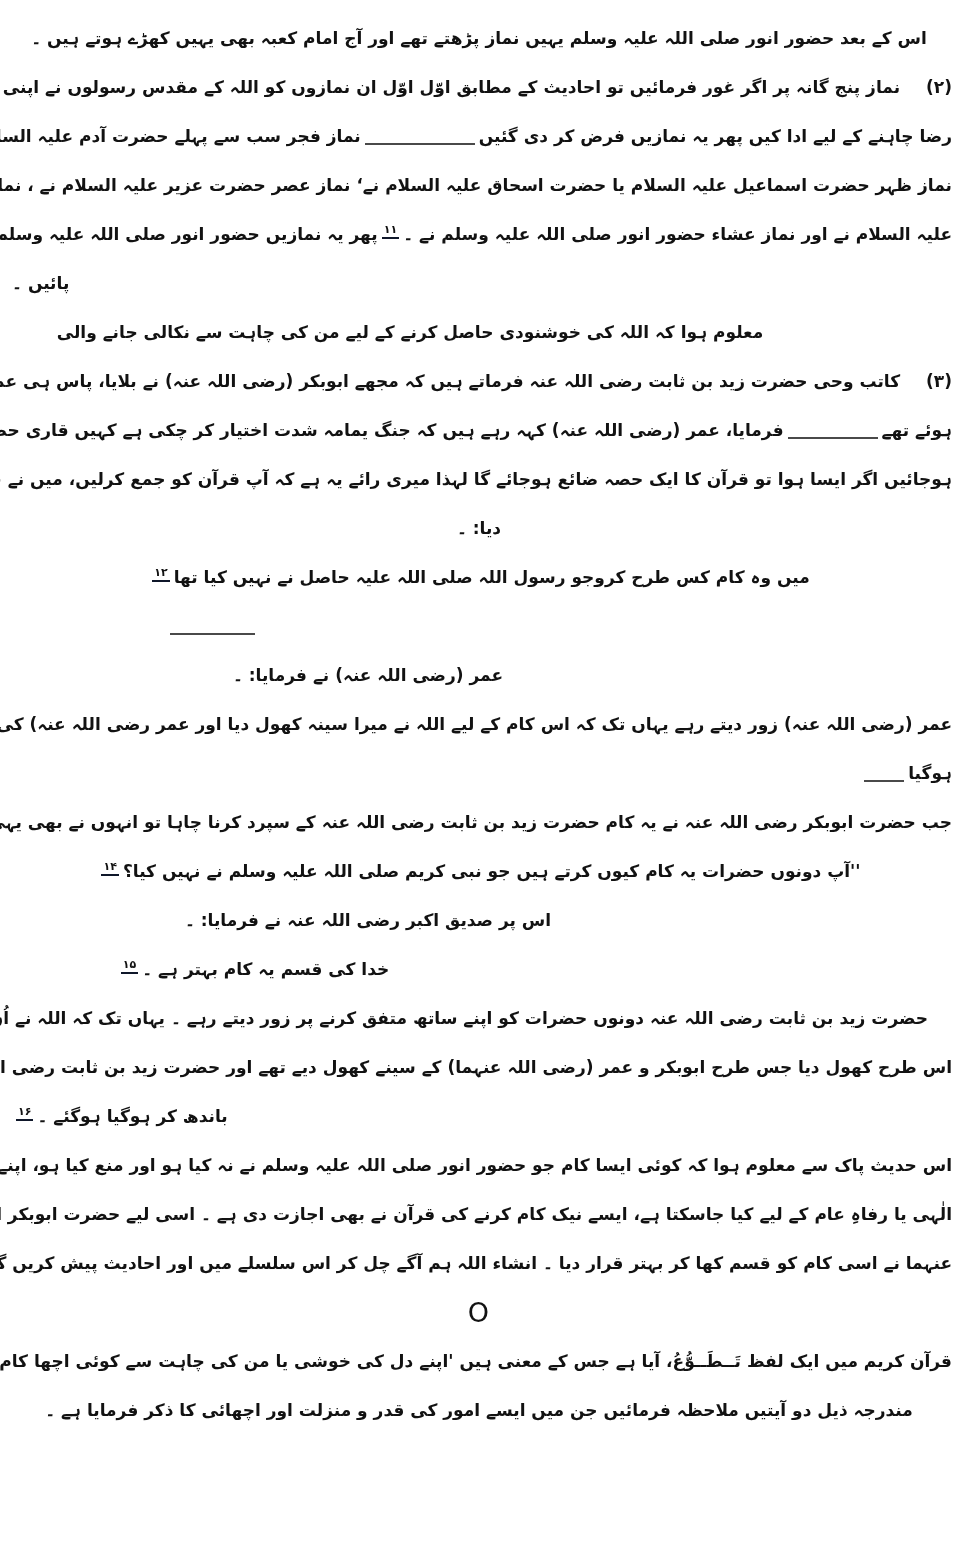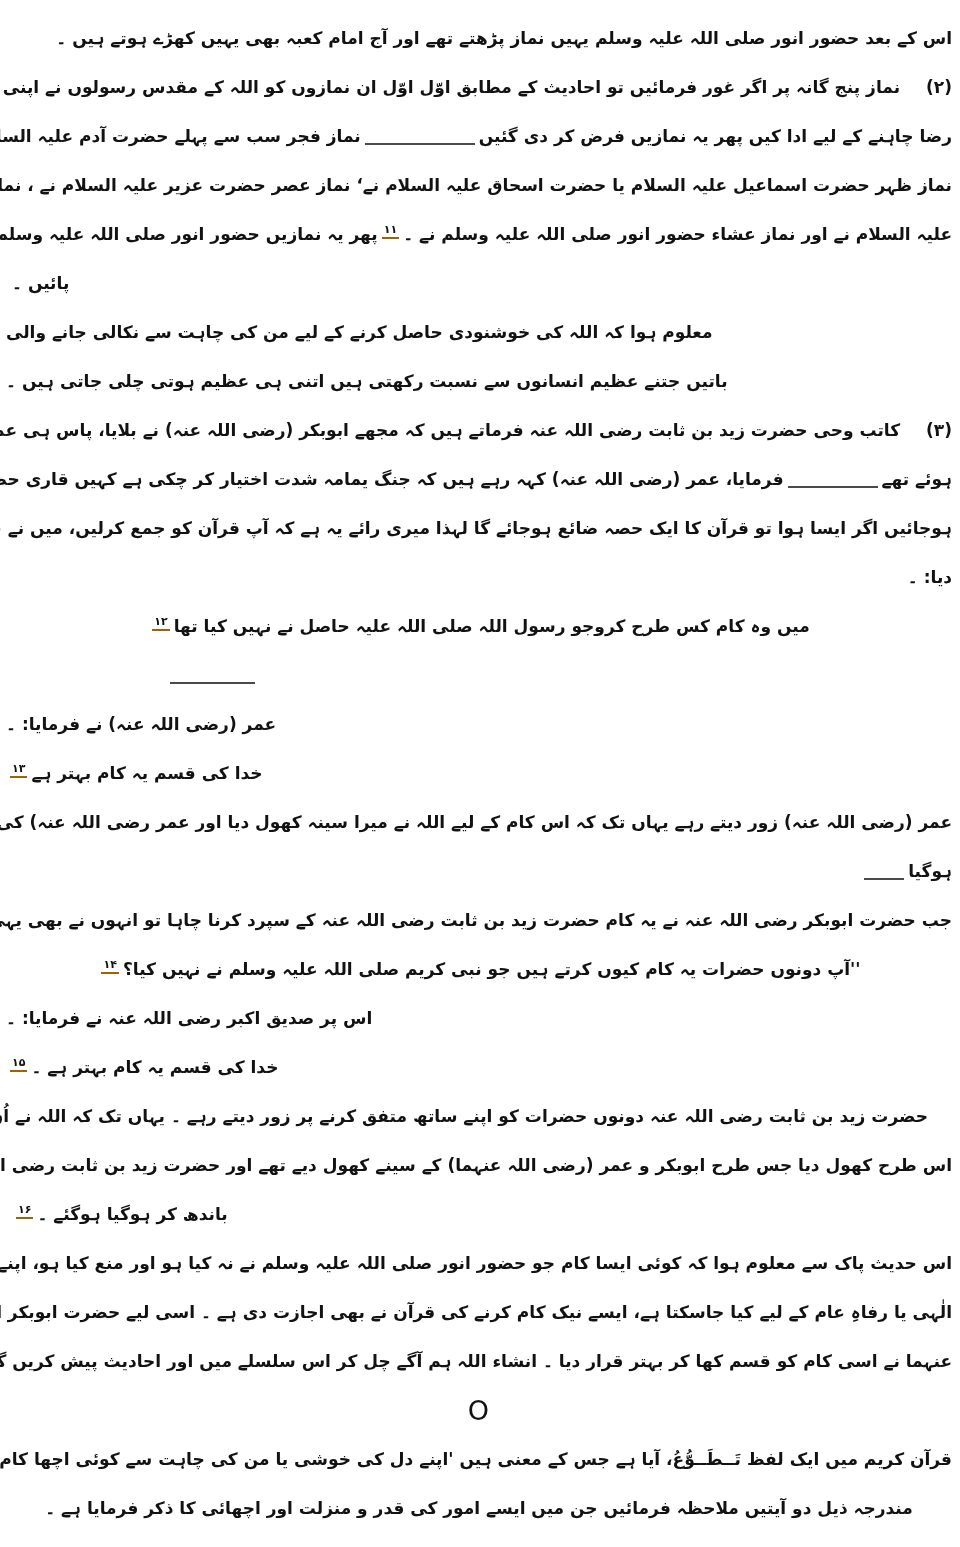--- a/index.html
+++ b/index.html
@@ -6,65 +6,63 @@
   body{
     width:960px;height:1547px;overflow:hidden;
     font-family:"DejaVu Sans",sans-serif;color:#121212;
   }
   .page{
     direction:rtl;width:960px;height:1547px;box-sizing:border-box;
     padding:14px 8px 0 6px;background:#ffffff;
   }
   .line{
     height:49px;line-height:49px;white-space:nowrap;overflow:visible;
-    font-size:17px;font-weight:700;text-align:left;
+    font-size:17px;font-weight:700;text-align:center;
   }
   
-  .flow-right{text-align:right;}
+  .flow-right{text-align:center;}
   .flow-left{text-align:left;margin-left:6px;}
   .center{text-align:center;}
   .q-indent{padding-left:0;padding-right:138px;}
   .speaker{padding-right:222px;}
   .q-deep{padding-right:452px;}
   .q-deep2{padding-right:492px;}
   .ind-sm{padding-right:24px;}
   .left-85{text-align:right;padding-left:80px;}
   .blank-row{text-align:left;padding-left:160px;}
   .sep{text-align:center;font-size:27px;font-weight:400;letter-spacing:1px;}
   .marker{display:inline-block;margin-left:26px;}
   .blank{
     display:inline-block;height:2px;border-bottom:2px solid #4a4a4a;
     vertical-align:-3px;margin:0 4px;
   }
   sup.ref{
     font-size:11px;font-weight:700;line-height:0;
-    border-bottom:2px solid #a16207;padding:0 2px 1px 2px;margin:0 4px;
+    border-bottom:2px solid #0f172a;padding:0 2px 1px 2px;margin:0 4px;
     vertical-align:7px;
   }
 </style>
 </head>
 <body>
 
 <div class="page">
     <div class="line flow-right"><span>اس کے بعد حضور انور صلی اللہ علیہ وسلم یہیں نماز پڑھتے تھے اور آج امام کعبہ بھی یہیں کھڑے ہوتے ہیں ۔</span></div>
     <div class="line flow-right"><span class="marker">(۲)</span><span>نماز پنج گانہ پر اگر غور فرمائیں تو احادیث کے مطابق اوّل اوّل ان نمازوں کو اللہ کے مقدس رسولوں نے اپنی اپنی خوشی سے اللہ کی</span></div>
     <div class="line flow-right"><span>رضا چاہنے کے لیے ادا کیں پھر یہ نمازیں فرض کر دی گئیں</span><span class="blank" style="width: 110px;"></span><span>نماز فجر سب سے پہلے حضرت آدم علیہ السلام نے ادا فرمائی،</span></div>
     <div class="line flow-right"><span>نماز ظہر حضرت اسماعیل علیہ السلام یا حضرت اسحاق علیہ السلام نے‘ نماز عصر حضرت عزیر علیہ السلام نے ، نماز مغرب حضرت داؤد</span></div>
     <div class="line flow-right"><span>علیہ السلام نے اور نماز عشاء حضور انور صلی اللہ علیہ وسلم نے ۔</span><sup class="ref">۱۱</sup><span>پھر یہ نمازیں حضور انور صلی اللہ علیہ وسلم کی سنت بن کر فرض قرار</span></div>
     <div class="line flow-left"><span>پائیں ۔</span></div>
     <div class="line q-indent"><span>معلوم ہوا کہ اللہ کی خوشنودی حاصل کرنے کے لیے من کی چاہت سے نکالی جانے والی</span></div>
-    <div class="line q-indent"><span>باتیں جتنے عظیم انسانوں سے نسبت رکھتی ہیں اتنی ہی عظیم ہوتی چلی جاتی ہیں ۔</span></div>
     <div class="line flow-right"><span class="marker">(۳)</span><span>کاتب وحی حضرت زید بن ثابت رضی اللہ عنہ فرماتے ہیں کہ مجھے ابوبکر (رضی اللہ عنہ) نے بلایا، پاس ہی عمر (رضی اللہ عنہ) بیٹھے</span></div>
     <div class="line flow-right"><span>ہوئے تھے</span><span class="blank" style="width: 90px;"></span><span>فرمایا، عمر (رضی اللہ عنہ) کہہ رہے ہیں کہ جنگ یمامہ شدت اختیار کر چکی ہے کہیں قاری حضرت شہید نہ</span></div>
     <div class="line flow-right"><span>ہوجائیں اگر ایسا ہوا تو قرآن کا ایک حصہ ضائع ہوجائے گا لہذا میری رائے یہ ہے کہ آپ قرآن کو جمع کرلیں، میں نے جواب</span></div>
     <div class="line flow-right"><span>دیا: ۔</span></div>
     <div class="line center"><span>میں وہ کام کس طرح کروجو رسول اللہ صلی اللہ علیہ حاصل نے نہیں کیا تھا</span><sup class="ref">۱۲</sup></div>
     <div class="line blank-row"><span class="blank" style="width: 85px;"></span></div>
     <div class="line speaker"><span>عمر (رضی اللہ عنہ) نے فرمایا: ۔</span></div>
-    <div class="line q-deep2"><span>خدا کی قسم یہ کام بہتر ہے</span><sup class="ref">۱۳</sup></div>
     <div class="line flow-right"><span>عمر (رضی اللہ عنہ) زور دیتے رہے یہاں تک کہ اس کام کے لیے اللہ نے میرا سینہ کھول دیا اور عمر رضی اللہ عنہ) کی رائے سے متفق</span></div>
     <div class="line left-85"><span>ہوگیا</span><span class="blank" style="width: 40px;"></span></div>
     <div class="line flow-right"><span>جب حضرت ابوبکر رضی اللہ عنہ نے یہ کام حضرت زید بن ثابت رضی اللہ عنہ کے سپرد کرنا چاہا تو انہوں نے بھی یہی فرمایا: ۔</span></div>
     <div class="line center"><span>''آپ دونوں حضرات یہ کام کیوں کرتے ہیں جو نبی کریم صلی اللہ علیہ وسلم نے نہیں کیا؟</span><sup class="ref">۱۴</sup></div>
     <div class="line speaker"><span>اس پر صدیق اکبر رضی اللہ عنہ نے فرمایا: ۔</span></div>
     <div class="line q-deep"><span>خدا کی قسم یہ کام بہتر ہے ۔</span><sup class="ref">۱۵</sup></div>
     <div class="line ind-sm"><span>حضرت زید بن ثابت رضی اللہ عنہ دونوں حضرات کو اپنے ساتھ متفق کرنے پر زور دیتے رہے ۔ یہاں تک کہ اللہ نے اُن کا سینہ بھی</span></div>
     <div class="line flow-right"><span>اس طرح کھول دیا جس طرح ابوبکر و عمر (رضی اللہ عنہما) کے سینے کھول دیے تھے اور حضرت زید بن ثابت رضی اللہ عنہ اس کام کے لیے کمر ہمت</span></div>
     <div class="line flow-left"><span>باندھ کر ہوگیا ہوگئے ۔</span><sup class="ref">۱۶</sup></div>
     <div class="line flow-right"><span>اس حدیث پاک سے معلوم ہوا کہ کوئی ایسا کام جو حضور انور صلی اللہ علیہ وسلم نے نہ کیا ہو اور منع کیا ہو، اپنے دل کی خوشی سے رضاء</span></div>

